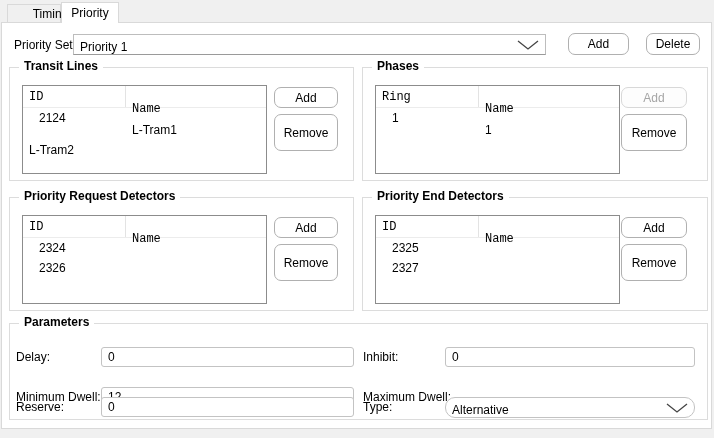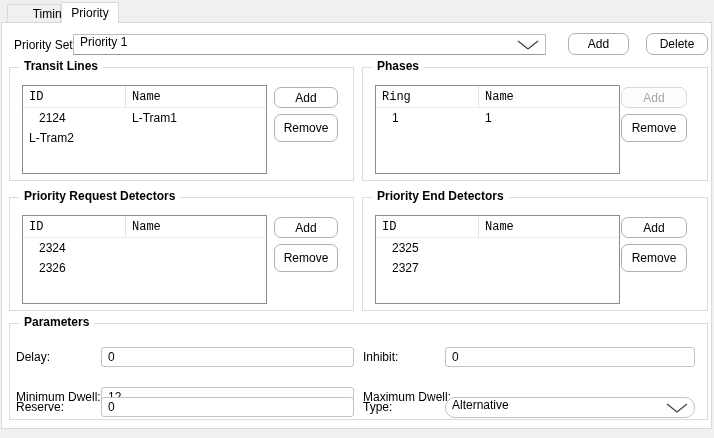--- a/index.html
+++ b/index.html
@@ -14,48 +14,48 @@
          border:1px solid #d9d9d9; cursor:default; }
   .tab.inactive { left:7px; top:4px; width:54px; height:19px; background:#f0f0f0; z-index:1;padding-left:33px; }
   .tab.active   { left:61px; top:2px; width:58px; height:21px; background:#ffffff;
                   border-bottom:none; z-index:3; }
   
   .pane { position:absolute; left:1px; top:22px; width:711px; height:407px;
           background:#ffffff; border:1px solid #d9d9d9; z-index:2; }
   
   .ps-label { position:absolute; left:12px; top:15px; }
   .combo { position:absolute; background:#fff; border:1px solid #bdbdbd; border-bottom-color:#9a9a9a;
-           display:flex; align-items:flex-start; padding:0 6px; }
+           display:flex; align-items:flex-end; padding:0 6px; }
   .combo .chev { position:absolute; right:6px; top:50%; transform:translateY(-50%); display:flex; }
   .ps-combo { left:71px; top:11px; width:473px; height:21px; }
   .btn { position:absolute; background:#ffffff; border:1px solid #b0b0b0; border-radius:7px;
          display:flex; align-items:center; justify-content:center; font-size:12px; cursor:default; }
   .btn.disabled { border-color:#d8d8d8; color:#a6a6a6; background:#fdfdfd; }
   .ps-add    { left:566px; top:10px; width:61px; height:22px; }
-  .ps-delete { left:644px; top:10px; width:62px; height:22px; }
+  .ps-delete { left:644px; top:10px; width:54px; height:22px; }
   
   .group { position:absolute; border:1px solid #dcdcdc; background:#fff; }
   .group-title { position:absolute; top:-9px; left:9px; background:#fff; padding:0 5px;
                  font-weight:600; white-space:nowrap; }
   .g-tl  { left:7px;   top:44px;  width:345px; height:114px; }
   .g-ph  { left:360px; top:44px;  width:346px; height:114px; }
   .g-prd { left:7px;   top:174px; width:345px; height:114px; }
   .g-ped { left:360px; top:174px; width:346px; height:114px; }
   .g-par { left:7px;   top:300px; width:699px; height:97px;  }
   
   .ltable { position:absolute; left:12px; top:17px; width:245px; height:89px;
             border:1px solid #8c8c8c; background:#fff; overflow:hidden; }
   .lrow { display:flex; height:20px; line-height:20px; }
   .lrow.header { height:22px; line-height:22px; border-bottom:1px solid #ececec;font-family:Liberation Mono, monospace; }
   .c1 { width:103px; padding-left:6px; }
   .lrow.header .c1 { border-right:1px solid #e3e3e3; }
   .lrow:not(.header) .c1 { padding-left:16px; }
-  .c2 { flex:1; padding-left:6px; }
+  .c2 { flex:1; padding-left:6px;margin-top:12px; }
   .g-add    { left:264px; top:19px; width:64px; height:21px; }
-  .g-remove { left:264px; top:46px; width:64px; height:28px; }
+  .g-remove { left:264px; top:46px; width:64px; height:37px; }
   .g-ph .g-add, .g-ped .g-add       { left:258px; width:66px; }
   .g-ph .g-remove, .g-ped .g-remove { left:258px; width:66px; }
   
   .p-label { position:absolute; height:20px; line-height:20px; white-space:nowrap; }
   .p-input { position:absolute; height:20px; border:1px solid #c3c3c3; border-radius:3px;
              background:#fff; font-family:"Liberation Sans", sans-serif; font-size:12px;
              padding:0 6px; color:#000; outline:none; }
   .p-combo { height:21px; border-radius:10px; border-color:#c3c3c3; }
   .r1 { top:23px; } .r2 { top:48px;margin-top:15px; } .r3 { top:73px; }
   .lc-label { left:6px; }  .lc-input { left:91px;  width:253px; }

